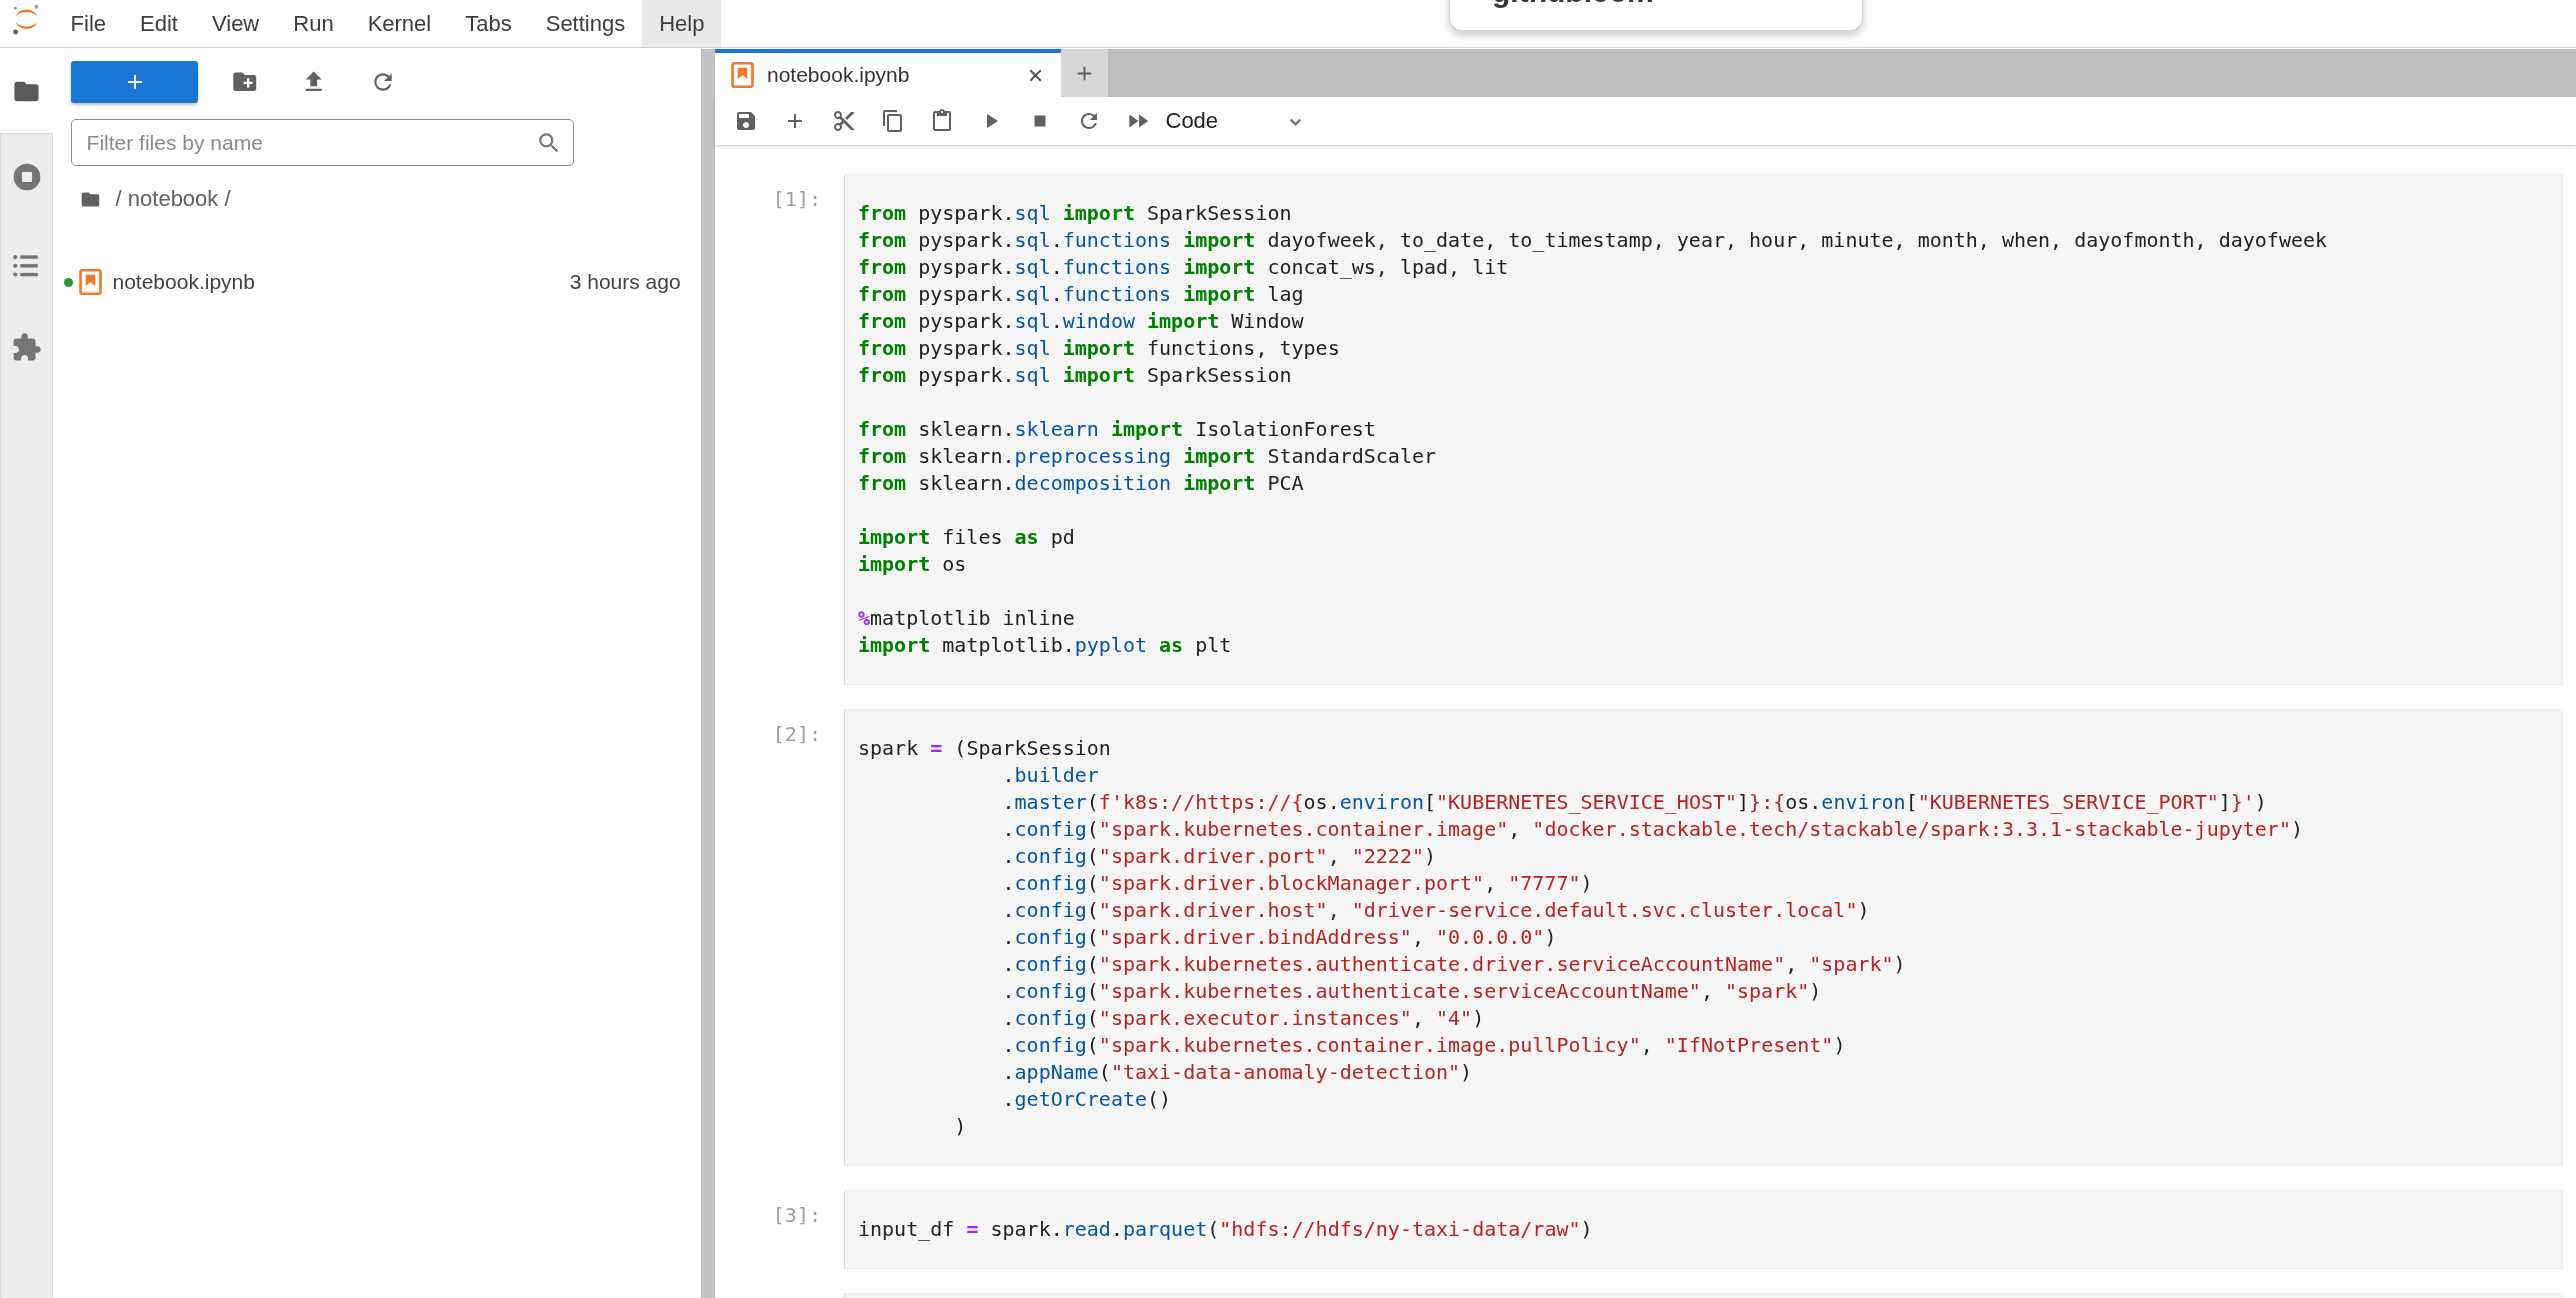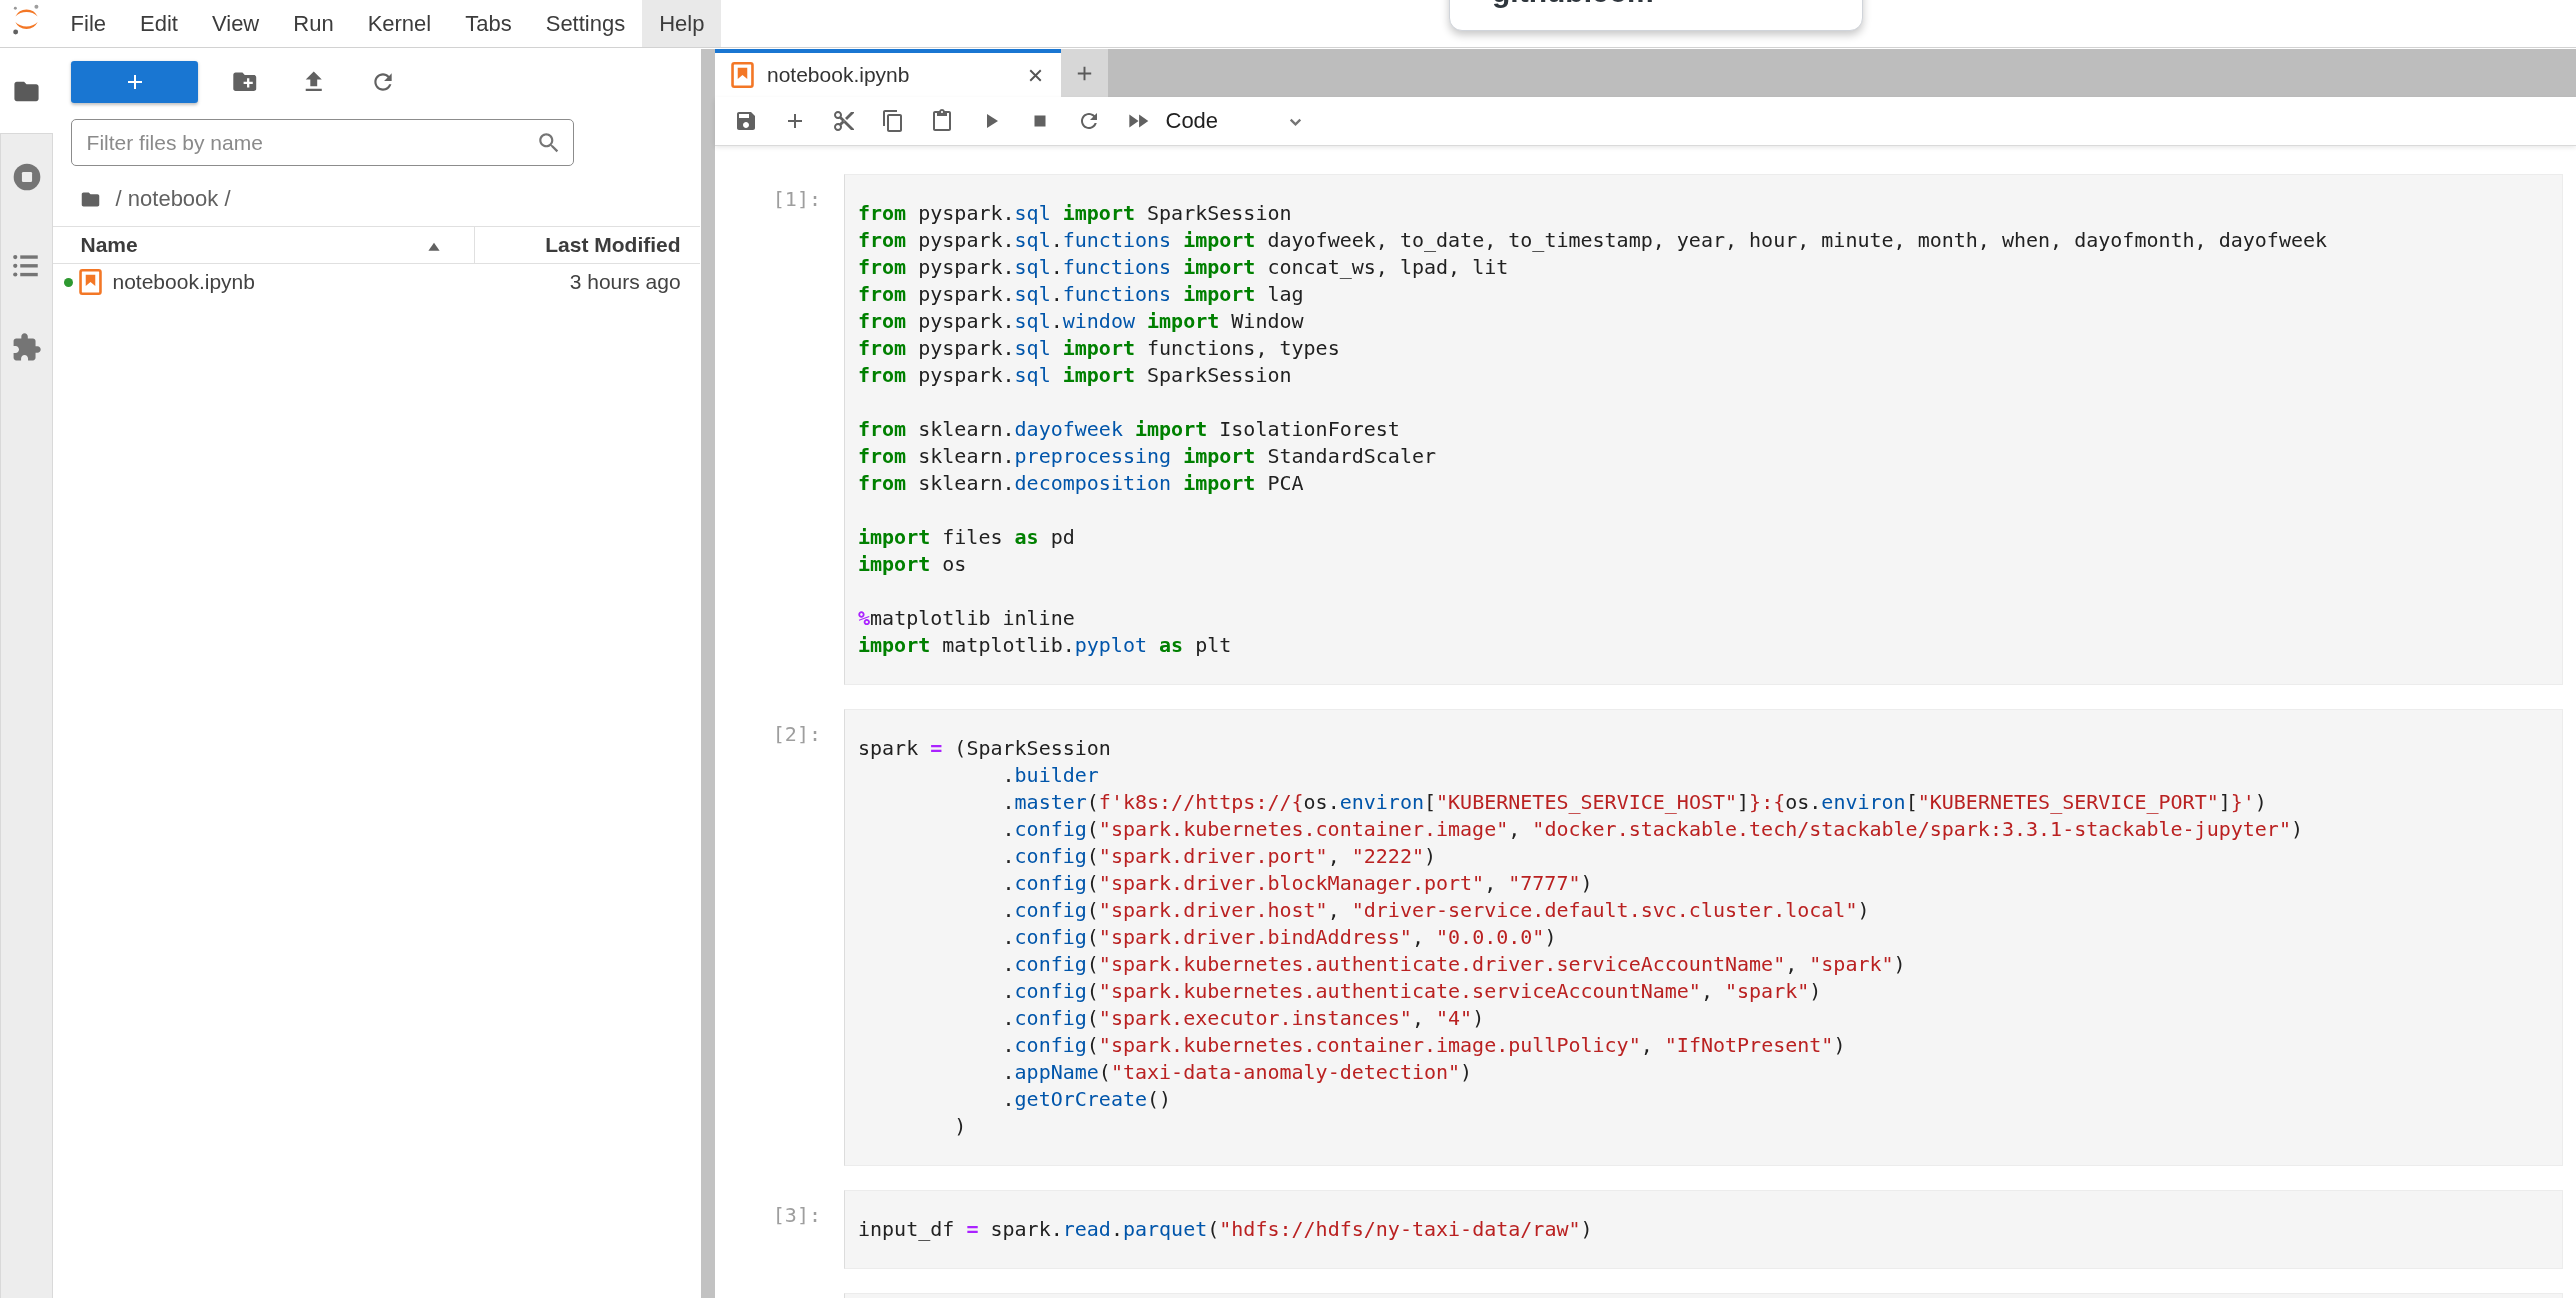--- a/index.html
+++ b/index.html
@@ -231,29 +231,20 @@
     </svg>
   </div>
 
   <div class="fb-crumb">
     <svg width="21" height="21" viewBox="0 0 24 24">
       <path d="M10 4H4c-1.1 0-2 .9-2 2v12c0 1.1.9 2 2 2h16c1.1 0 2-.9 2-2V8c0-1.1-.9-2-2-2h-8l-2-2z" fill="#616161"></path>
     </svg>
     <span class="crumb-text">/ notebook /</span>
   </div>
 
-  <div class="fb-header">
-    <div class="col-name">
-      <span class="hdr">Name</span>
-      <svg class="sort-caret" width="16" height="11.3" viewBox="0 0 20 14">
-        <polygon points="10,2 17,12 3,12" fill="#616161"></polygon>
-      </svg>
-    </div>
-    <div class="col-mod">Last Modified</div>
-  </div>
 
   <div class="fb-row">
     <span class="run-dot"></span>
     <svg class="nb-ic" width="23" height="26" viewBox="0 0 26 30">
       <rect x="1.5" y="1.5" width="23" height="27" rx="2" fill="#ffffff" stroke="#f37726" stroke-width="3"></rect>
       <path d="M7.5 6.5 h11 v13 l-5.5 -4.5 l-5.5 4.5 Z" fill="#f37726"></path>
     </svg>
     <span class="fname">notebook.ipynb</span>
     <span class="fmod">3 hours ago</span>
   </div>
@@ -338,21 +329,21 @@
         <div class="cell-prompt">[1]:</div>
         <div class="cell-editor">
           <div class="code-line"><span class="tok-k">from</span><span class="tok-t"> pyspark.</span><span class="tok-p">sql</span><span class="tok-t"> </span><span class="tok-k">import</span><span class="tok-t"> SparkSession</span></div>
           <div class="code-line"><span class="tok-k">from</span><span class="tok-t"> pyspark.</span><span class="tok-p">sql</span><span class="tok-t">.</span><span class="tok-p">functions</span><span class="tok-t"> </span><span class="tok-k">import</span><span class="tok-t"> dayofweek, to_date, to_timestamp, year, hour, minute, month, when, dayofmonth, dayofweek</span></div>
           <div class="code-line"><span class="tok-k">from</span><span class="tok-t"> pyspark.</span><span class="tok-p">sql</span><span class="tok-t">.</span><span class="tok-p">functions</span><span class="tok-t"> </span><span class="tok-k">import</span><span class="tok-t"> concat_ws, lpad, lit</span></div>
           <div class="code-line"><span class="tok-k">from</span><span class="tok-t"> pyspark.</span><span class="tok-p">sql</span><span class="tok-t">.</span><span class="tok-p">functions</span><span class="tok-t"> </span><span class="tok-k">import</span><span class="tok-t"> lag</span></div>
           <div class="code-line"><span class="tok-k">from</span><span class="tok-t"> pyspark.</span><span class="tok-p">sql</span><span class="tok-t">.</span><span class="tok-p">window</span><span class="tok-t"> </span><span class="tok-k">import</span><span class="tok-t"> Window</span></div>
           <div class="code-line"><span class="tok-k">from</span><span class="tok-t"> pyspark.</span><span class="tok-p">sql</span><span class="tok-t"> </span><span class="tok-k">import</span><span class="tok-t"> functions, types</span></div>
           <div class="code-line"><span class="tok-k">from</span><span class="tok-t"> pyspark.</span><span class="tok-p">sql</span><span class="tok-t"> </span><span class="tok-k">import</span><span class="tok-t"> SparkSession</span></div>
           <div class="code-line">&nbsp;</div>
-          <div class="code-line"><span class="tok-k">from</span><span class="tok-t"> sklearn.</span><span class="tok-p">dayofweek</span><span class="tok-t"> </span><span class="tok-k">import</span><span class="tok-t"> IsolationForest</span></div>
+          <div class="code-line"><span class="tok-k">from</span><span class="tok-t"> sklearn.</span><span class="tok-p">sklearn</span><span class="tok-t"> </span><span class="tok-k">import</span><span class="tok-t"> IsolationForest</span></div>
           <div class="code-line"><span class="tok-k">from</span><span class="tok-t"> sklearn.</span><span class="tok-p">preprocessing</span><span class="tok-t"> </span><span class="tok-k">import</span><span class="tok-t"> StandardScaler</span></div>
           <div class="code-line"><span class="tok-k">from</span><span class="tok-t"> sklearn.</span><span class="tok-p">decomposition</span><span class="tok-t"> </span><span class="tok-k">import</span><span class="tok-t"> PCA</span></div>
           <div class="code-line">&nbsp;</div>
           <div class="code-line"><span class="tok-k">import</span><span class="tok-t"> files </span><span class="tok-k">as</span><span class="tok-t"> pd</span></div>
           <div class="code-line"><span class="tok-k">import</span><span class="tok-t"> os</span></div>
           <div class="code-line">&nbsp;</div>
           <div class="code-line"><span class="tok-o">%</span><span class="tok-t">matplotlib inline</span></div>
           <div class="code-line"><span class="tok-k">import</span><span class="tok-t"> matplotlib.</span><span class="tok-p">pyplot</span><span class="tok-t"> </span><span class="tok-k">as</span><span class="tok-t"> plt</span></div>
         </div>
       </div>

